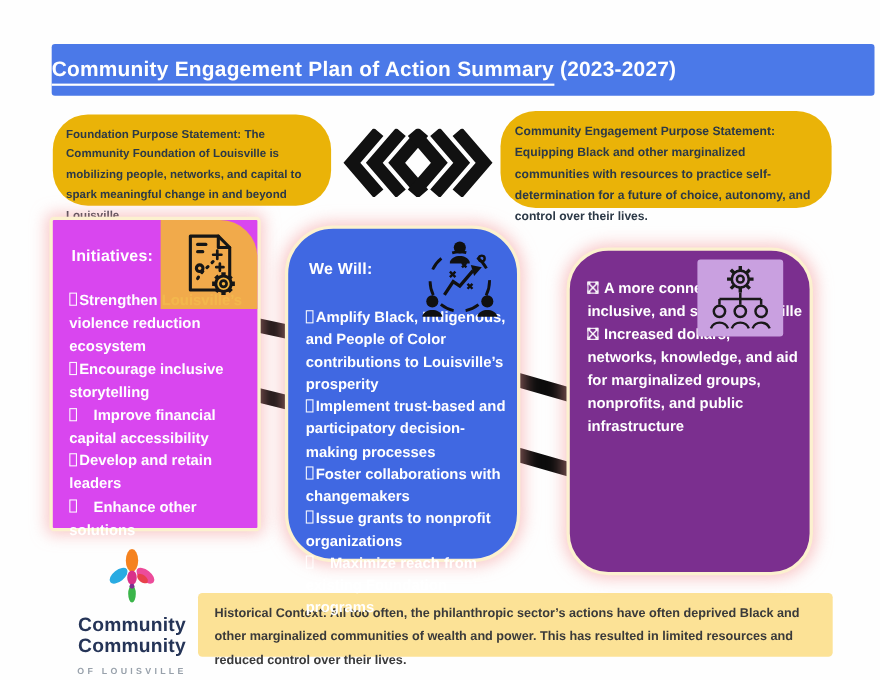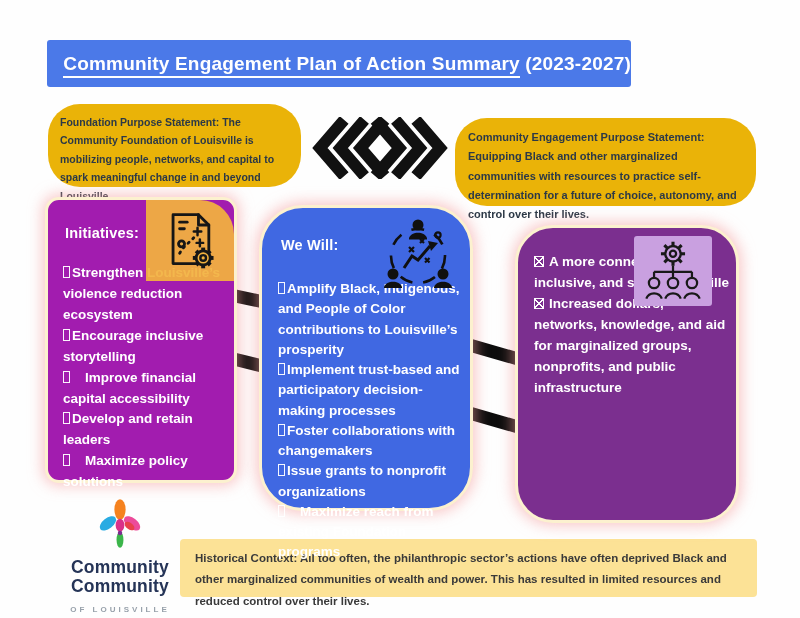--- a/index.html
+++ b/index.html
@@ -5,45 +5,45 @@
   html,body { margin:0; padding:0; }
   body {
     width:800px; height:618px; position:relative;
     background:#fefefe;
     font-family:"Liberation Sans", sans-serif;
     overflow:hidden;
   }
 
   
   .banner {
-    position:absolute; left:47px; top:40px; width:584px; height:47px;
+    position:absolute; left:47px; top:40px; width:748px; height:47px;
     background:#4b79e8; border-radius:3px;
-    display:flex; align-items:center; justify-content:flex-end;
+    display:flex; align-items:center; justify-content:flex-start;
   }
   .banner-title { color:#ffffff; font-size:19px; font-weight:bold; letter-spacing:0.2px; }
   .banner-title .underlined { border-bottom:2.5px solid #ffffff; padding-bottom:2px; }
 
   
   .purpose {
     position:absolute; background:#eab308; box-sizing:border-box;
     color:#2c3947; font-weight:bold; line-height:1.75;border-radius:32px;
   }
   .purpose-left  { left:48px;  top:104px; width:253px; height:83px; padding:9px 12px;  font-size:10.5px; }
-  .purpose-right { left:455px; top:118px; width:301px; height:88px; padding:10px 13px; font-size:11px; }
+  .purpose-right { left:455px; top:101px; width:301px; height:88px; padding:10px 13px; font-size:11px; }
 
   .chevrons { position:absolute; left:311px; top:117px; width:138px; height:62px; }
 
   
   .card {
     position:absolute; box-sizing:border-box; color:#ffffff;
     border:3px solid #fcf1cf;
     box-shadow:0 0 14px 3px rgba(246,158,158,0.55);
     z-index:2;
   }
-  .card-orange { left:45px;  top:197px; width:192px; height:286px; background:#a21caf; border-radius:14px; }
+  .card-orange { left:45px;  top:197px; width:192px; height:286px; background:#d946ef; border-radius:4px; }
   .card-blue   { left:259px; top:205px; width:214px; height:306px; background:#4068e2; border-radius:44px; }
   .card-purple { left:515px; top:225px; width:224px; height:298px; background:#7b2f8f; border-radius:38px; }
 
   .card h2 { margin:0; font-size:14.5px; font-weight:bold; letter-spacing:0.2px; }
   .card-orange h2 { padding:25px 0 0 17px; }
   .card-blue   h2 { padding:29px 0 0 19px; }
   .card-purple h2 { padding:33px 0 0 19px; }
 
   .card ul { list-style:none; margin:0; font-weight:bold; }
   .card-orange ul { padding:22px 8px 0 15px;  font-size:13.5px; line-height:1.55; }
@@ -155,21 +155,21 @@
         <circle cx="48" cy="52" r="3" stroke-width="2.6"></circle>
       </g>
     </svg>
   </div>
   <h2>Initiatives:</h2>
   <ul>
     <li><span class="tofu"></span><span>Strengthen Louisville’s violence reduction ecosystem</span></li>
     <li><span class="tofu"></span><span>Encourage inclusive storytelling</span></li>
     <li><span class="tofu sp"></span><span>Improve financial capital accessibility</span></li>
     <li><span class="tofu"></span><span>Develop and retain leaders</span></li>
-    <li><span class="tofu sp"></span><span>Maximize policy solutions</span></li>
+    <li><span class="tofu sp"></span><span>Enhance other solutions</span></li>
   </ul>
 </div>
 
 <div class="card card-blue">
   <div class="icon-float-blue">
     <svg width="76" height="76" viewBox="0 0 76 76">
       <circle cx="38" cy="40" r="27" fill="none" stroke="#101010" stroke-width="2.6" stroke-dasharray="13 11"></circle>
       <g fill="#101010">
         <circle cx="38" cy="9" r="5.5"></circle>
           <path d="M29 22 c2.5 -7 15.5 -7 18 0 v1.5 h-18 z"></path>

